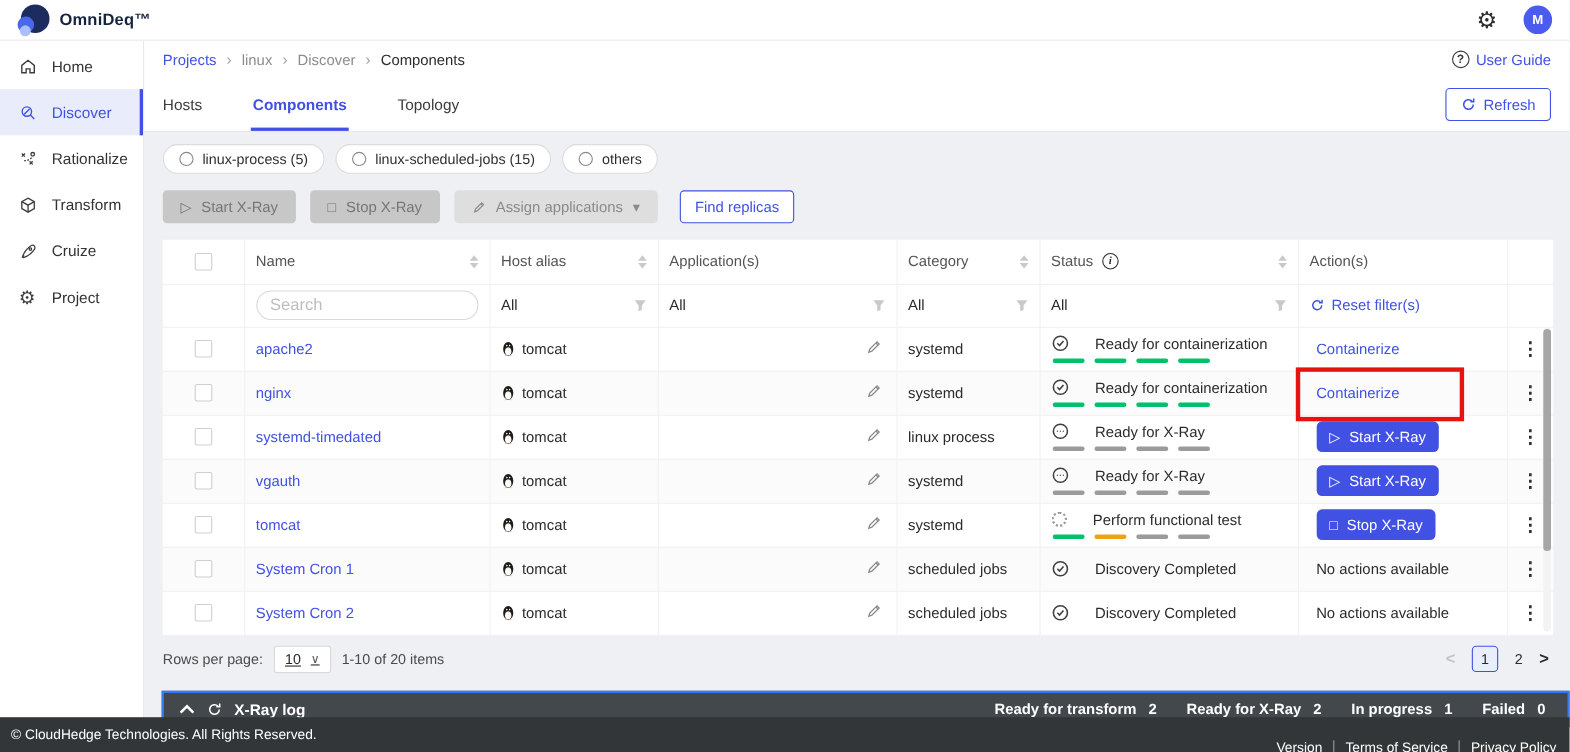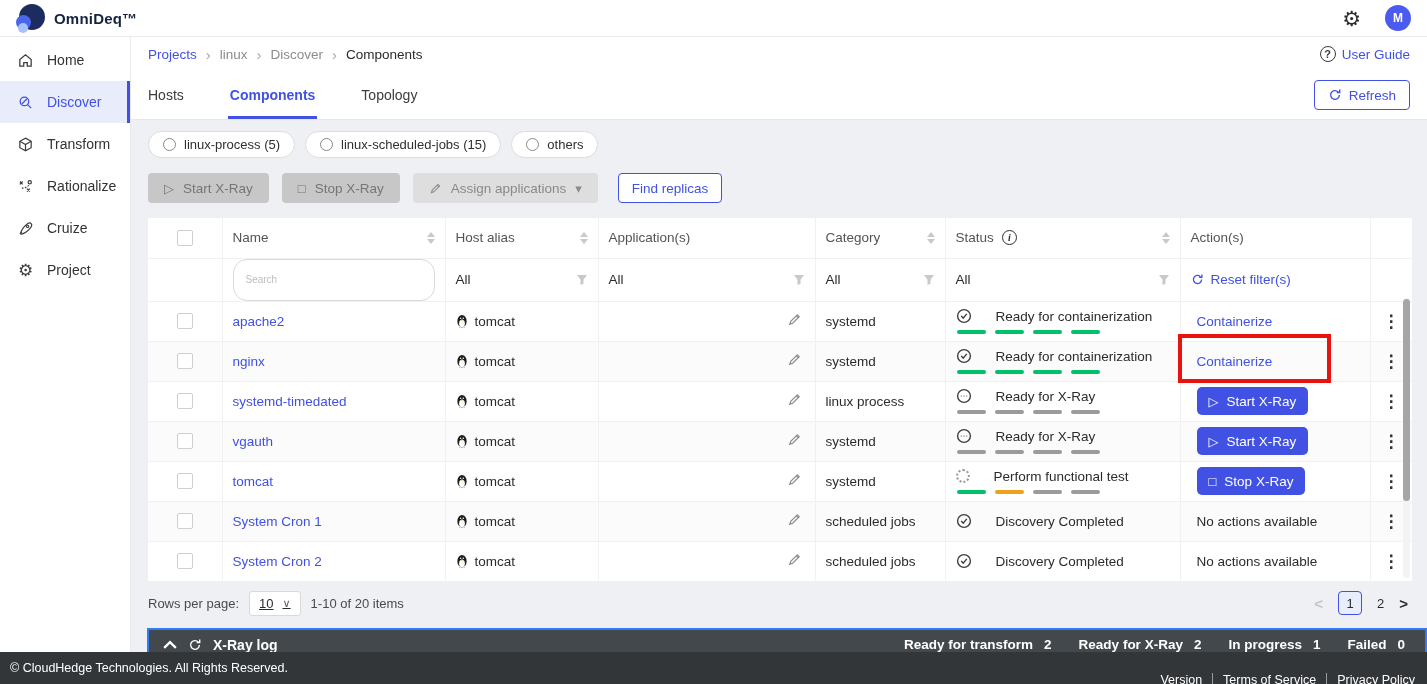--- a/index.html
+++ b/index.html
@@ -18,21 +18,21 @@
   .logo-c1 { position:absolute; right:0; top:0; width:26px; height:26px; border-radius:50%; background:#1d2c5f; }
   .logo-c2 { position:absolute; left:0; bottom:3px; width:15px; height:15px; border-radius:50%; background:#4a66e9; }
   .logo-c3 { position:absolute; left:2px; bottom:0; width:10px; height:10px; border-radius:50%; background:#a9c0fc; }
   .app-title { font-weight:bold; font-size:15px; color:#15243e; letter-spacing:.2px; }
   .topbar-right { margin-left:auto; display:flex; align-items:center; gap:24px; }
   .gear-glyph { font-size:21px; color:#2d2d2d; line-height:1; cursor:pointer; }
   .avatar { width:26px; height:26px; border-radius:50%; background:#4b5bf0; color:#fff; font-size:12px;
     font-weight:bold; display:flex; align-items:center; justify-content:center; cursor:pointer; }
   
   .sidebar { position:absolute; top:37px; left:0; width:131px; bottom:22px; background:#fff;
-    border-right:1px solid #e9e9e9; z-index:8; padding-top:2px;text-align:center; }
+    border-right:1px solid #e9e9e9; z-index:8; padding-top:2px; }
   .side-item { height:42px; display:flex; align-items:center; padding-left:17px; gap:13px;
     font-size:14px; color:#333; cursor:pointer; position:relative; }
   .side-item svg, .side-item .glyph-icon { width:17px; height:17px; color:#3d3d3d; flex:0 0 17px; }
   .side-item .glyph-icon { font-size:17px; line-height:17px; }
   .side-item.active { background:#e9ecfa; color:#4051e3; }
   .side-item.active svg { color:#4051e3; }
   .side-item.active::after { content:''; position:absolute; right:0; top:0; bottom:0; width:3px; background:#4051e3; }
   
   .main { position:absolute; left:131px; top:37px; right:0; }
   .breadcrumb-row { height:34px; background:#fff; display:flex; align-items:center; padding:0 17px; font-size:13.5px; }
@@ -79,22 +79,22 @@
   tbody tr:nth-child(even) td { background:#fbfbfc; }
   .th-flex { display:flex; align-items:center; gap:8px; }
   .th-flex .spacer { flex:1; }
   .sort { display:inline-flex; flex-direction:column; gap:2px; }
   .sort i { display:block; width:0; height:0; border-left:4px solid transparent; border-right:4px solid transparent; }
   .sort .up { border-bottom:5px solid #c9c9c9; }
   .sort .down { border-top:5px solid #c9c9c9; }
   .info-icon { width:15px; height:15px; border:1.5px solid #2d2d2d; border-radius:50%; color:#2d2d2d;
     font-size:10px; font-weight:bold; font-family:"Liberation Serif", serif; font-style:italic;
     display:inline-flex; align-items:center; justify-content:center; }
-  .search-input { width:100%; height:42px; border:1px solid #d9d9d9; border-radius:14px; padding:0 12px;
-    font-size:10px; font-family:inherit; color:#4d7c0f; outline:none; }
+  .search-input { width:100%; height:27px; border:1px solid #d9d9d9; border-radius:14px; padding:0 12px;
+    font-size:15px; font-family:inherit; color:#4d7c0f; outline:none; }
   .search-input::placeholder { color:#bdbdbd; }
   .filter-flex { display:flex; align-items:center; }
   .filter-flex .spacer { flex:1; }
   .funnel { width:12px; height:12px; flex:0 0 12px; }
   .reset-link { color:#4051e3; display:flex; align-items:center; gap:7px; cursor:pointer; font-size:13.5px; }
   .reset-link svg { width:13px; height:13px; }
   .cb { display:inline-block; width:16px; height:16px; border:1px solid #cfcfcf; border-radius:2px;
     background:#fff; cursor:pointer; vertical-align:middle; }
   td.c-check, th.c-check { padding-left:29px; }
   .name-link { color:#4051e3; text-decoration:none; cursor:pointer; }
@@ -173,33 +173,33 @@
   <div class="side-item active">
     <svg viewBox="0 0 24 24" fill="none" stroke="currentColor" stroke-width="1.8">
         <circle cx="10.5" cy="10.5" r="6"></circle>
         <line x1="6.8" y1="14.2" x2="14.2" y2="6.8"></line>
         <line x1="15" y1="15" x2="20" y2="20"></line>
       </svg>
     <span>Discover</span>
   </div>
   <div class="side-item">
     <svg viewBox="0 0 24 24" fill="none" stroke="currentColor" stroke-width="1.7">
-        <path d="M12 3l8 4.5v9L12 21l-8-4.5v-9z"></path>
-        <path d="M4 7.5l8 4.5 8-4.5M12 12v9"></path>
-      </svg>
-    <span>Transform</span>
-  </div>
-  <div class="side-item">
-    <svg viewBox="0 0 24 24" fill="none" stroke="currentColor" stroke-width="1.7">
         <path d="M4 5l4 4M8 5l-4 4"></path>
         <circle cx="18" cy="6" r="2.3"></circle>
         <path d="M14 15l4 4M18 15l-4 4"></path>
         <path d="M7 14c3 1 7-1 10-4" stroke-dasharray="2.2 2"></path>
       </svg>
     <span>Rationalize</span>
+  </div>
+  <div class="side-item">
+    <svg viewBox="0 0 24 24" fill="none" stroke="currentColor" stroke-width="1.7">
+        <path d="M12 3l8 4.5v9L12 21l-8-4.5v-9z"></path>
+        <path d="M4 7.5l8 4.5 8-4.5M12 12v9"></path>
+      </svg>
+    <span>Transform</span>
   </div>
   <div class="side-item">
     <svg viewBox="0 0 24 24" fill="none" stroke="currentColor" stroke-width="1.6">
         <path d="M5 19c1-4 4-9 9-13 2.5-2 5-2 6-1 1 1 1 3.5-1 6-4 5-9 8-13 9z"></path>
         <path d="M4 20l3-3"></path>
         <circle cx="15" cy="9" r="1.6"></circle>
       </svg>
     <span>Cruize</span>
   </div>
   <div class="side-item">

